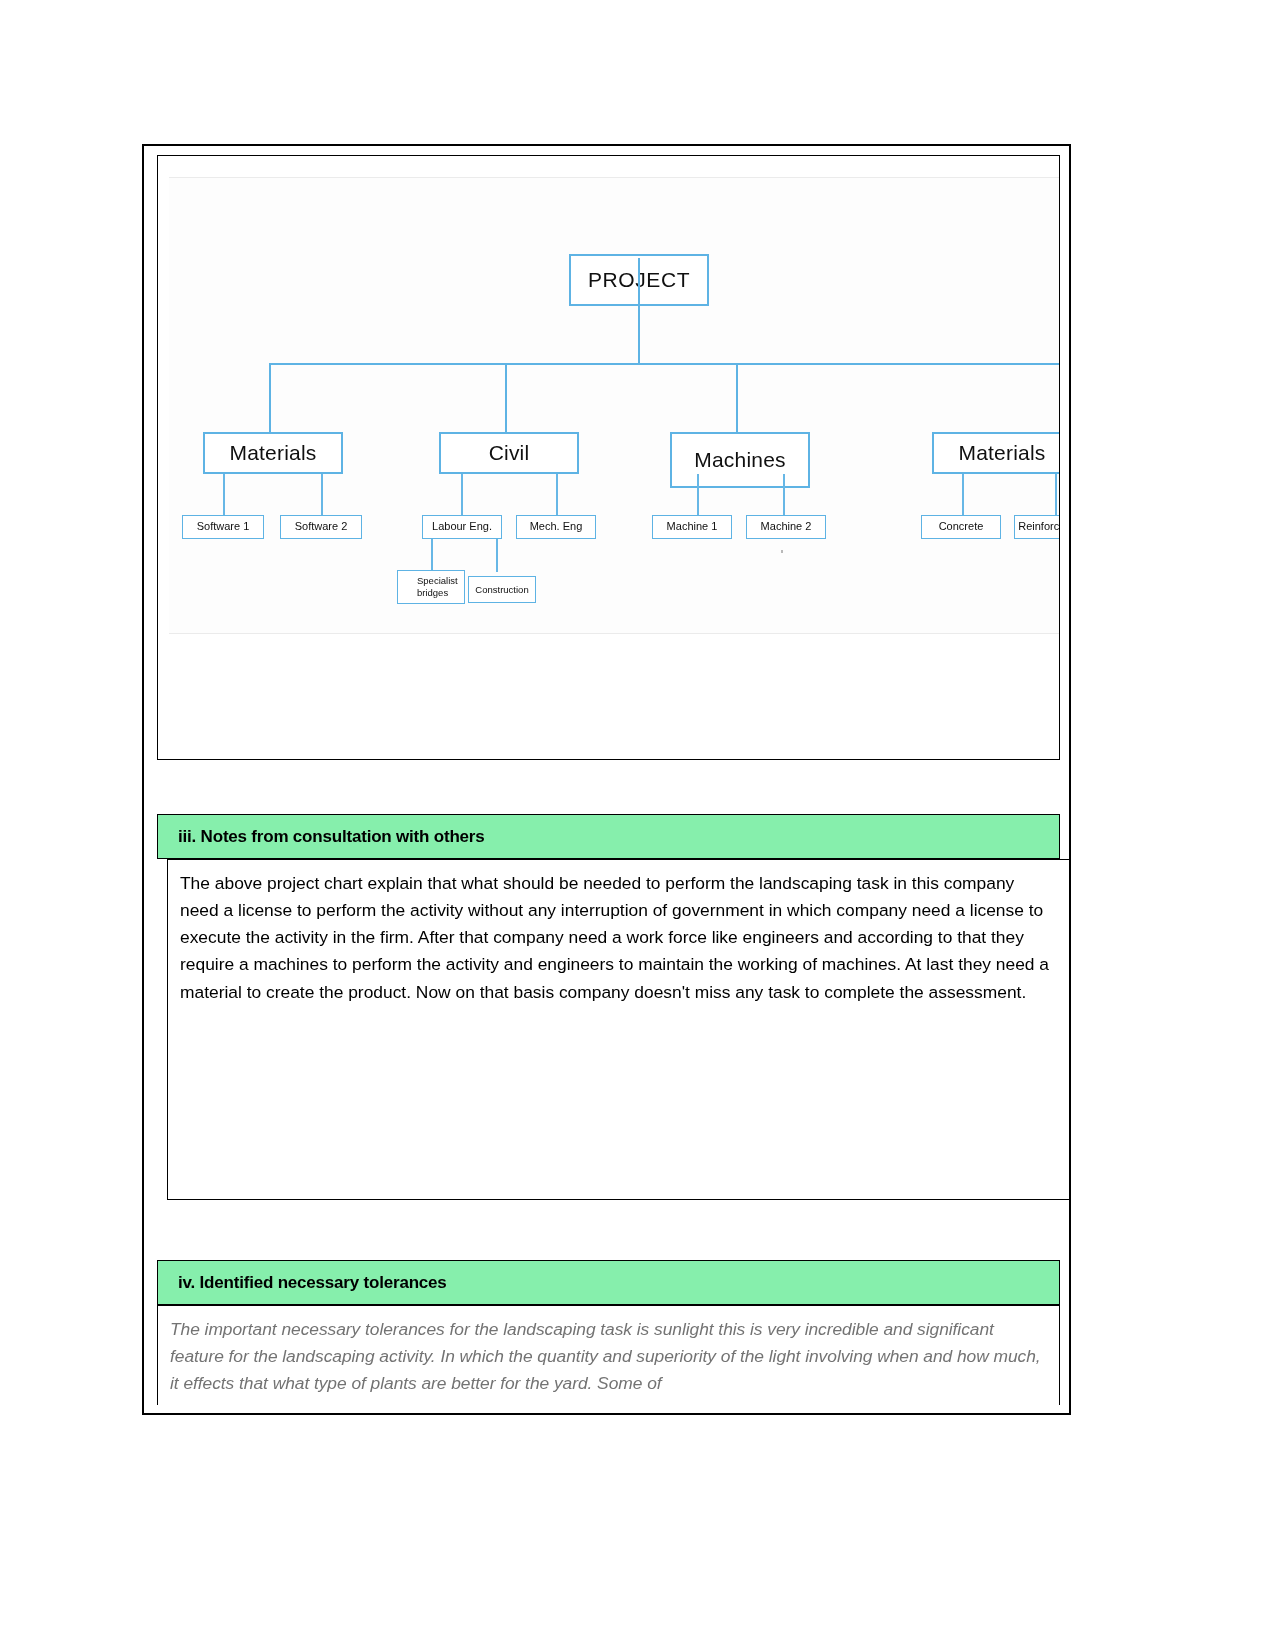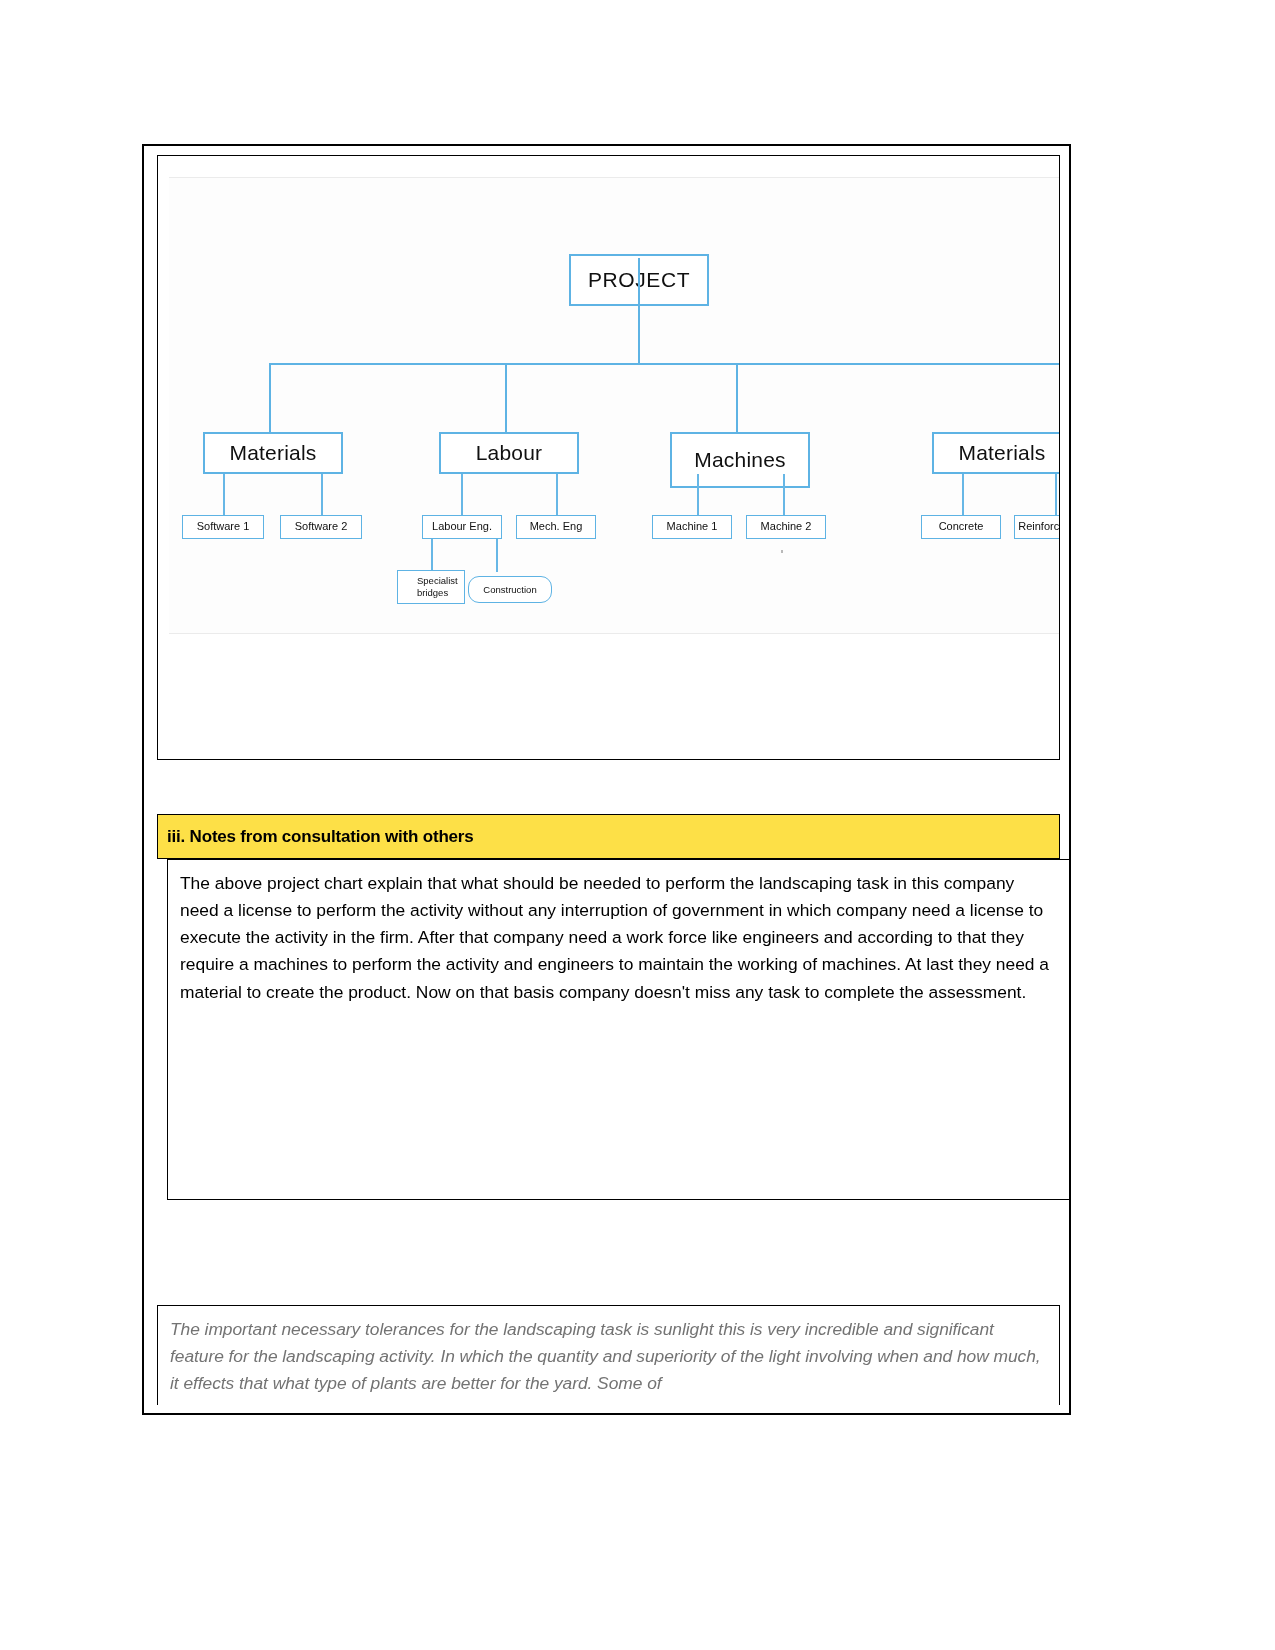--- a/index.html
+++ b/index.html
@@ -30,24 +30,24 @@
   }
 
   
   .cell {
     position: absolute;
     box-sizing: border-box;
     border: 1px solid #000000;
     background: #ffffff;
   }
   .cell-header {
-    background: #fde047;
+    background: #86efac;
     display: flex;
     align-items: center;
-    padding-left: 9px;
+    padding-left: 20px;
   }
   .cell-header .hdr-text {
     font-size: 17px;
     font-weight: bold;
     letter-spacing: -0.2px;
     color: #000000;
   }
 
   
   .chart-cell {
@@ -144,21 +144,21 @@
       <div class="conn h" style="left:100px; top:185px; width:795px; height:2px;"></div>
 
       <div class="conn v" style="left:100px; top:185px; width:2px; height:70px;"></div>
       <div class="conn v" style="left:336px; top:185px; width:2px; height:70px;"></div>
       <div class="conn v" style="left:567px; top:185px; width:2px; height:70px;"></div>
 
       <div class="node lvl1" style="left:34px; top:254px; width:140px; height:42px;">
         <span>Materials</span>
       </div>
       <div class="node lvl1" style="left:270px; top:254px; width:140px; height:42px;">
-        <span>Labour</span>
+        <span>Civil</span>
       </div>
       <div class="node lvl1" style="left:501px; top:254px; width:140px; height:56px;">
         <span>Machines</span>
       </div>
       <div class="node lvl1" style="left:763px; top:254px; width:140px; height:42px;">
         <span>Materials</span>
       </div>
 
       <div class="conn v thin" style="left:54px; top:296px; width:1.5px; height:42px;"></div>
       <div class="conn v thin" style="left:152px; top:296px; width:1.5px; height:42px;"></div>
@@ -176,21 +176,21 @@
       </div>
       <div class="node lvl2" style="left:347px; top:337px; width:80px; height:24px;">
         <span>Mech. Eng</span>
       </div>
 
       <div class="conn v thin" style="left:262px; top:361px; width:1.5px; height:33px;"></div>
       <div class="conn v thin" style="left:327px; top:361px; width:1.5px; height:33px;"></div>
       <div class="node lvl3" style="left:228px; top:392px; width:68px; height:34px; padding:2px 19px; text-align:left; justify-content:flex-start;">
         <span>Specialist bridges</span>
       </div>
-      <div class="node lvl3" style="left:299px; top:398px; width:84px; height:27px;border-radius:11px;">
+      <div class="node lvl3" style="left:299px; top:398px; width:68px; height:27px;">
         <span>Construction</span>
       </div>
 
       <div class="conn v thin" style="left:528px; top:296px; width:1.5px; height:42px;"></div>
       <div class="conn v thin" style="left:614px; top:296px; width:1.5px; height:42px;"></div>
       <div class="node lvl2" style="left:483px; top:337px; width:80px; height:24px;">
         <span>Machine 1</span>
       </div>
       <div class="node lvl2" style="left:577px; top:337px; width:80px; height:24px;">
         <span>Machine 2</span>
@@ -210,18 +210,21 @@
   </div>
 
   <div class="cell cell-header" style="left:13px; top:668px; width:903px; height:45px;">
     <span class="hdr-text">iii. Notes from consultation with others</span>
   </div>
 
   <div class="cell" style="left:23px; top:713px; width:903px; height:341px;">
     <div class="body-text">The above project chart explain that what should be needed to perform the landscaping task in this company need a license to perform the activity without any interruption of government in which company need a license to execute the activity in the firm. After that company need a work force like engineers and according to that they require a machines to perform the activity and engineers to maintain the working of machines. At last they need a material to create the product. Now on that basis company doesn't miss any task to complete the assessment.</div>
   </div>
 
+  <div class="cell cell-header" style="left:13px; top:1114px; width:903px; height:45px;">
+    <span class="hdr-text">iv. Identified necessary tolerances</span>
+  </div>
 
   <div class="cell" style="left:13px; top:1159px; width:903px; height:100px; border-bottom:none;">
     <div class="body-text italic">The important necessary tolerances for the landscaping task is sunlight this is very incredible and significant feature for the landscaping activity. In which the quantity and superiority of the light involving when and how much, it effects that what type of plants are better for the yard. Some of</div>
   </div>
 
 </div>
 
 </body></html>

